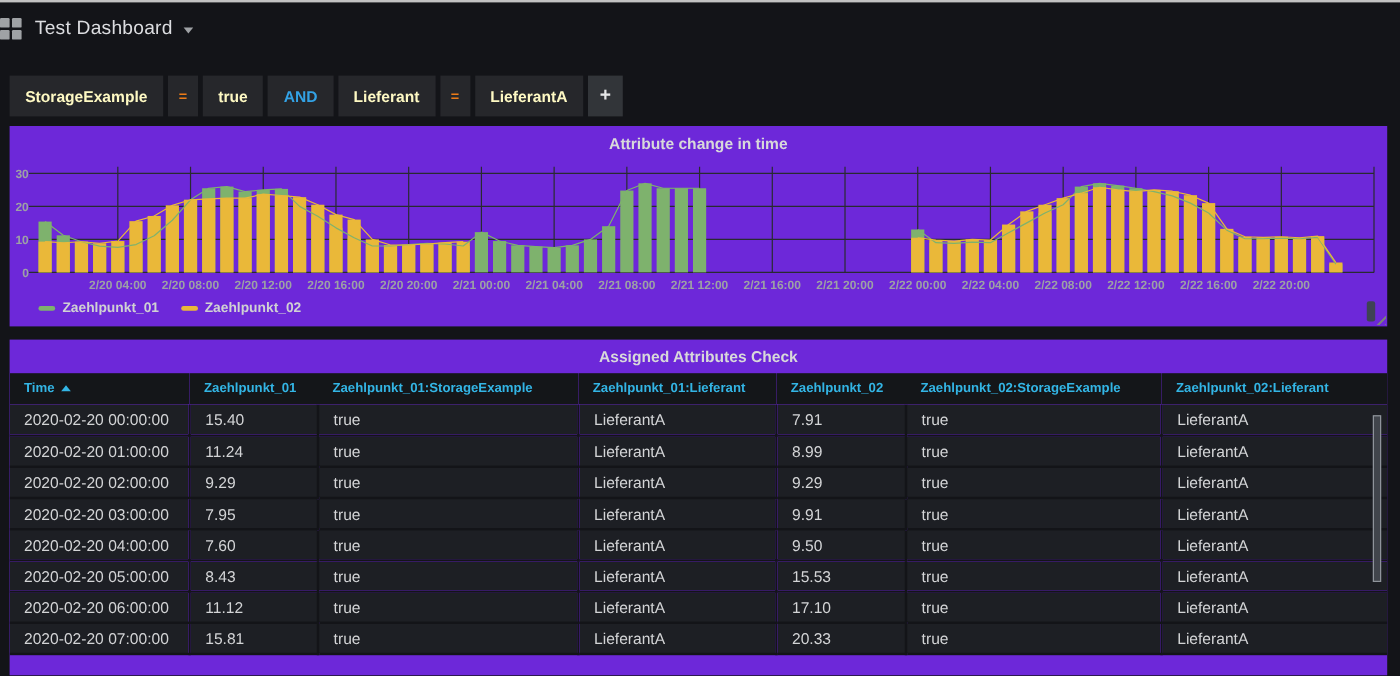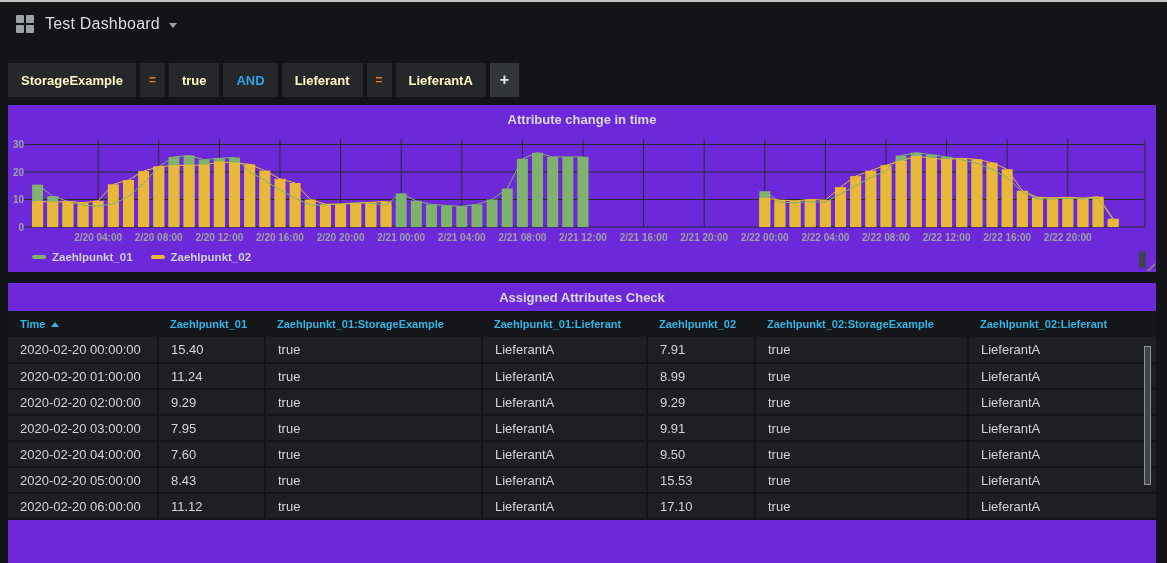--- a/index.html
+++ b/index.html
@@ -8,21 +8,21 @@
     background: #131418;
     font-family: "Liberation Sans", sans-serif;
     color: #d8d9da;
     position: relative;
   }
   .top-edge { position: absolute; top: 0; left: 0; width: 100%; height: 2px; background: #c2c2c2; }
 
   
   .dash-header {
     position: absolute; top: 2px; left: 0; width: 100%; height: 44px;
-    display: flex; align-items: center; padding-left: 16px;
+    display: flex; align-items: center; padding-left: 0;
   }
   .grid-icon { width: 19px; height: 19px; display: inline-block; margin-right: 10px; cursor: pointer; }
   .dash-title { font-size: 16px; color: #dcdde0; letter-spacing: .2px; cursor: pointer; }
   .title-caret {
     width: 0; height: 0; margin-left: 9px; margin-top: 3px;
     border-left: 4px solid transparent; border-right: 4px solid transparent;
     border-top: 5px solid #9fa2a5; display: inline-block; cursor: pointer;
   }
 
   
@@ -373,16 +373,25 @@
         </tr>
         <tr>
           <td>2020-02-20 06:00:00</td>
           <td>11.12</td>
           <td>true</td>
           <td>LieferantA</td>
           <td>17.10</td>
           <td>true</td>
           <td>LieferantA</td>
         </tr>
+        <tr>
+          <td>2020-02-20 07:00:00</td>
+          <td>15.81</td>
+          <td>true</td>
+          <td>LieferantA</td>
+          <td>20.33</td>
+          <td>true</td>
+          <td>LieferantA</td>
+        </tr>
       </tbody>
   </table>
   <div class="table-scroll-thumb"></div>
 </section>
 
 </body></html>

